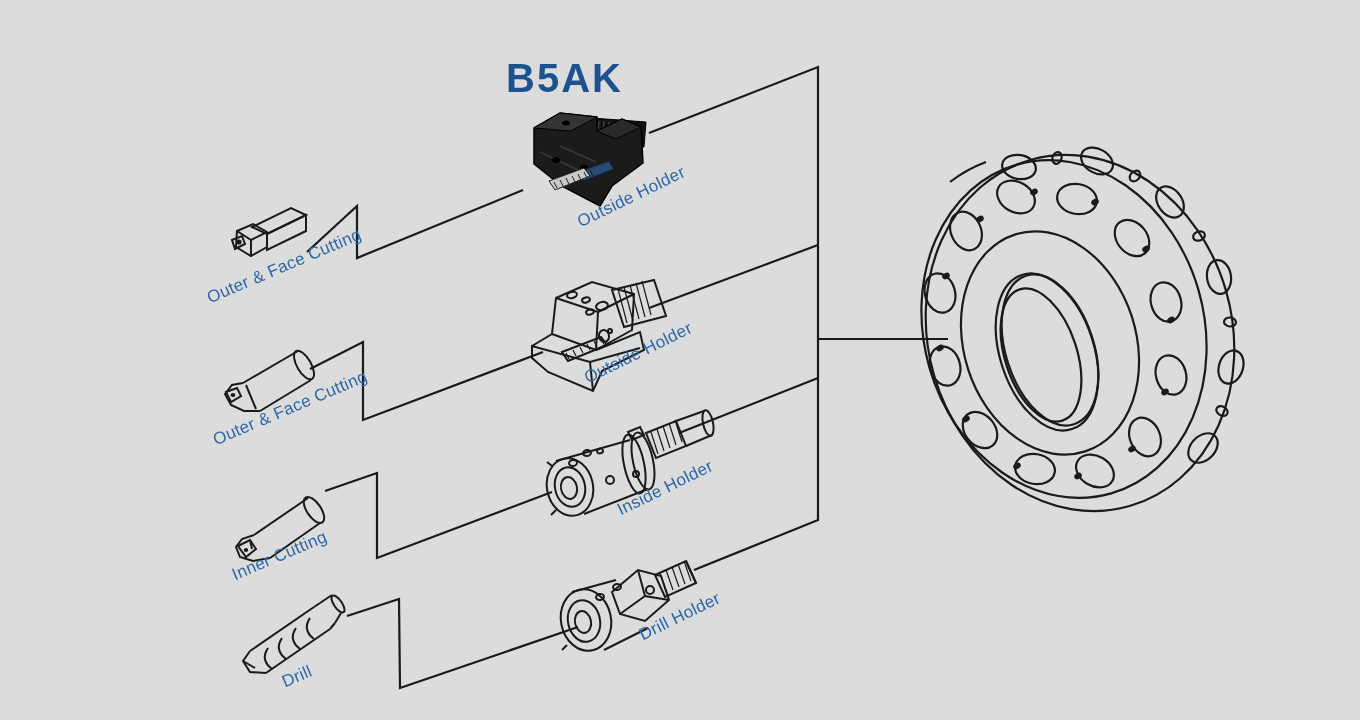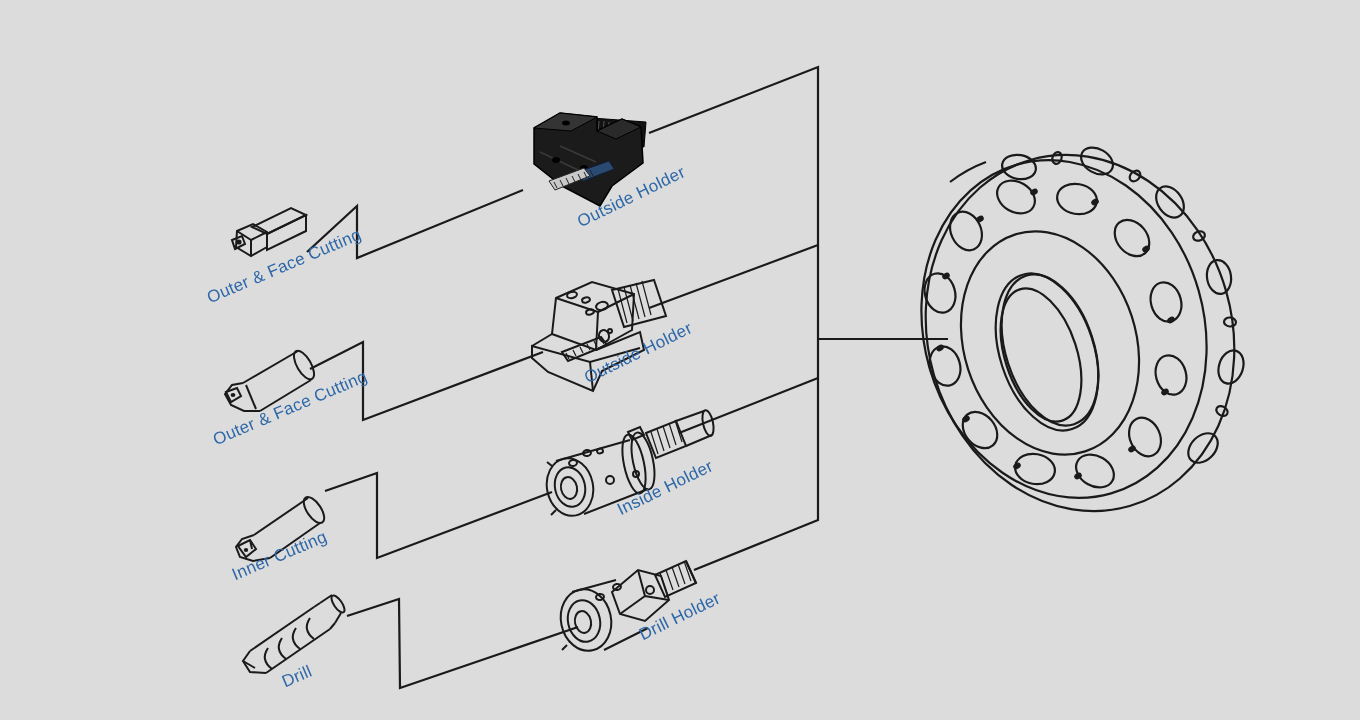--- a/index.html
+++ b/index.html
@@ -239,20 +239,21 @@
         <ellipse cx="1057" cy="158" rx="6" ry="4.5" transform="rotate(-70 1057 158)"></ellipse>
         <ellipse cx="1135" cy="176" rx="6" ry="4.5" transform="rotate(-45 1135 176)"></ellipse>
         <ellipse cx="1199" cy="236" rx="6" ry="4.5" transform="rotate(-20 1199 236)"></ellipse>
         <ellipse cx="1230" cy="322" rx="6" ry="4.5" transform="rotate(5 1230 322)"></ellipse>
         <ellipse cx="1222" cy="411" rx="6" ry="4.5" transform="rotate(30 1222 411)"></ellipse>
       </g>
     </g>
   </svg>
 
 
+  <div class="title">B5AK</div>
 
   <div class="lbl rot23" style="left:212px;top:288px">Outer &amp; Face Cutting</div>
   <div class="lbl rot23" style="left:218px;top:430px">Outer &amp; Face Cutting</div>
   <div class="lbl rot23" style="left:237px;top:565px">Inner Cutting</div>
   <div class="lbl rot23" style="left:287px;top:672px">Drill</div>
 
   <div class="lbl rot26" style="left:583px;top:212px">Outside Holder</div>
   <div class="lbl rot26" style="left:590px;top:368px">Outside Holder</div>
   <div class="lbl rot26" style="left:623px;top:500px">Inside Holder</div>
   <div class="lbl rot26" style="left:645px;top:625px">Drill Holder</div>

